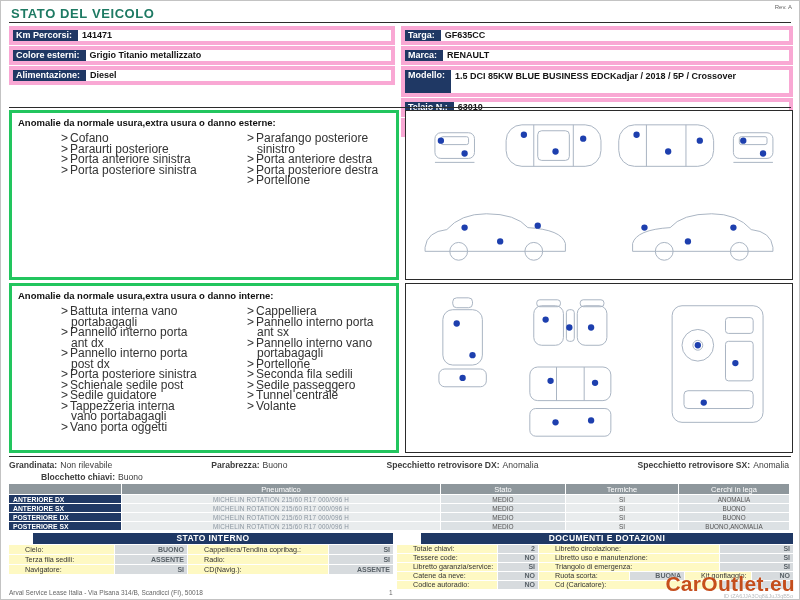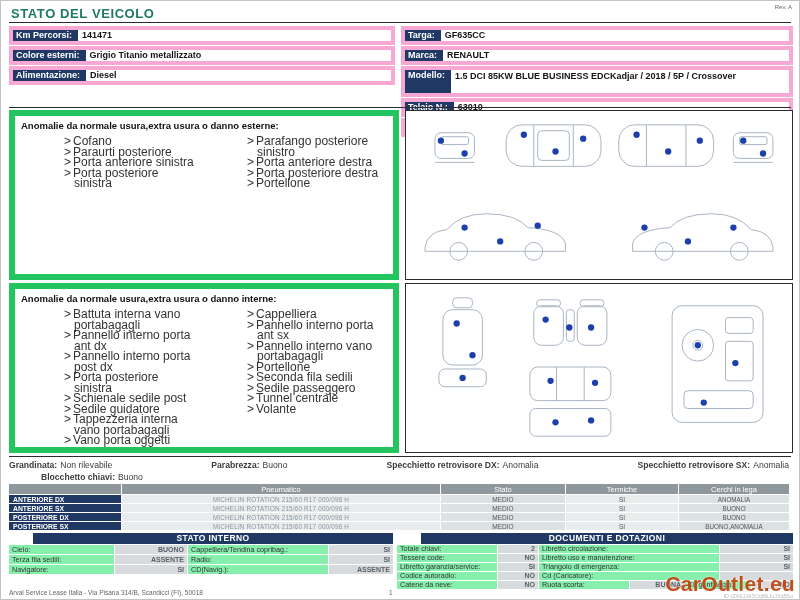--- a/index.html
+++ b/index.html
@@ -16,21 +16,21 @@
   .fields-left  { position:absolute; left:8px;   top:25px; width:386px; }
   .fields-right { position:absolute; left:400px; top:25px; width:392px; }
   .field-row { display:flex; align-items:stretch; border:4px solid #f9a8d4; margin-bottom:1px;
                font-size:9px; background:#fff; }
   .f-label { background:#1f3864; color:#fff; font-weight:bold; padding:0 6px 0 3px;
              line-height:11px; white-space:nowrap; }
   .f-value { font-weight:bold; color:#141414; padding:0 4px; line-height:11px; }
   .wrap-modello { display:inline-block; width:295px; line-height:10px; padding-top:1px; }
   .field-row.tall { height:23px; }
 
-  .list-box { position:absolute; left:8px; width:390px; height:170px; border:6px solid #22c55e;
+  .list-box { position:absolute; left:8px; width:390px; height:170px; border:3px solid #22c55e;
               box-sizing:border-box; padding:4px 6px; }
   .ext-list { top:109px; } .int-list { top:282px; }
   .box-title { font-size:9.5px; font-weight:bold; color:#111; margin-bottom:5px; }
   .an-cols { display:flex; }
   .an-col { width:50%; padding-right:6px; box-sizing:border-box; font-size:12px; color:#333;margin-left:43px; }
   .an-item { line-height:10.5px; padding-left:10px; text-indent:-10px; }
   .gt { margin-right:2px; }
 
   .diagram-box { position:absolute; left:404px; width:388px; height:170px; border:1px solid #2b2b2b;
                  box-sizing:border-box; background:#fff; }
@@ -54,21 +54,21 @@
   .tm { background:#e9eced; color:#555; font-size:6.5px; }
   .ce { background:#dce1e4; color:#555; font-size:6.3px; }
 
   .panel { position:absolute; top:532px; }
   .stato-panel { left:8px; width:384px; }
   .docs-panel { left:396px; width:396px; }
   .panel-h { background:#1f3864; color:#fff; font-weight:bold; text-align:center;
              font-size:8.5px; height:11px; line-height:11px; letter-spacing:.4px;margin-left:24px; }
   .prow { display:flex; gap:1px; margin-top:1px; }
   .stato-panel .prow { height:9px; } .docs-panel .prow { height:8px; }
-  .pl { background:#86efac; color:#333; font-size:7.2px; padding-left:3px;
+  .pl { background:#fef9c3; color:#333; font-size:7.2px; padding-left:16px;
         box-sizing:border-box; white-space:nowrap; overflow:hidden; }
   .pv { background:#d7dbde; color:#5a6268; font-weight:bold; font-size:7px; text-align:right;
         padding-right:3px; box-sizing:border-box; overflow:hidden; }
   .stato-panel .pl,.stato-panel .pv { line-height:9px; }
   .docs-panel .pl,.docs-panel .pv { line-height:8px; }
   .w1{width:105px} .w2{width:72px} .w3{width:140px} .w4{width:63px; flex:1;}
   .da{width:100px} .db{width:40px} .dc{width:180px} .dd{width:70px; flex:1;}
   .ta{width:100px} .tb{width:40px} .tc{width:90px} .td{width:54px} .te{width:66px} .tf{width:40px; flex:1;}
 
   .footer-company { position:absolute; left:8px; bottom:3px; font-size:6.5px; color:#666; }
@@ -334,33 +334,33 @@
       <div class="pl dc">Libretto uso e manutenzione:</div>
       <div class="pv dd">SI</div>
     </div>
     <div class="prow">
       <div class="pl da">Libretto garanzia/service:</div>
       <div class="pv db">SI</div>
       <div class="pl dc">Triangolo di emergenza:</div>
       <div class="pv dd">SI</div>
     </div>
     <div class="prow">
-      <div class="pl da">Codice autoradio:</div>
-      <div class="pv db">NO</div>
-      <div class="pl dc">Cd (Caricatore):</div>
-      <div class="pv dd"></div>
-    </div>
-    <div class="prow">
       <div class="pl ta">Catene da neve:</div>
       <div class="pv tb">NO</div>
       <div class="pl tc">Ruota scorta:</div>
       <div class="pv td">BUONA</div>
       <div class="pl te">Kit gonfiaggio:</div>
       <div class="pv tf">NO</div>
     </div>
+    <div class="prow">
+      <div class="pl da">Codice autoradio:</div>
+      <div class="pv db">NO</div>
+      <div class="pl dc">Cd (Caricatore):</div>
+      <div class="pv dd"></div>
+    </div>
   </div>
 
   <div class="footer-company">Arval Service Lease Italia - Via Pisana 314/B, Scandicci (FI), 50018</div>
   <div class="footer-page">1</div>
   <div class="watermark">CarOutlet.eu</div>
   <div class="doc-id">ID tZA6JJA3Oq8&amp;JuJ3qB5o</div>
 
 </div>
 
 </body></html>

